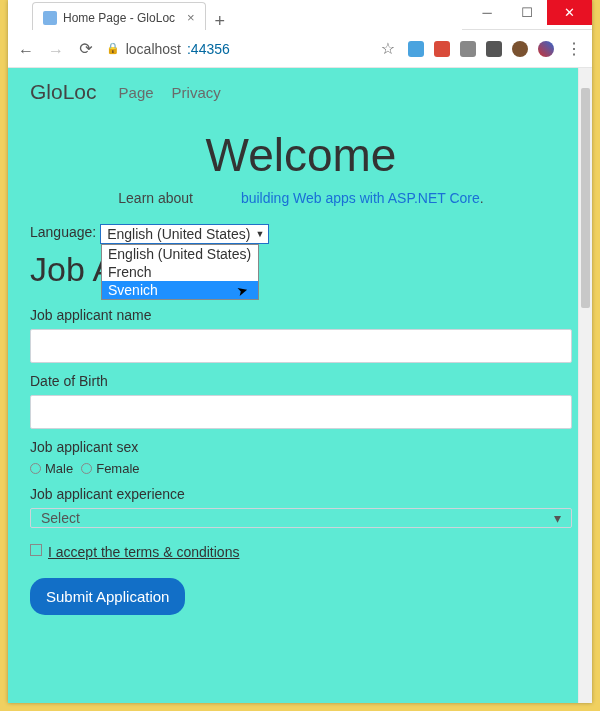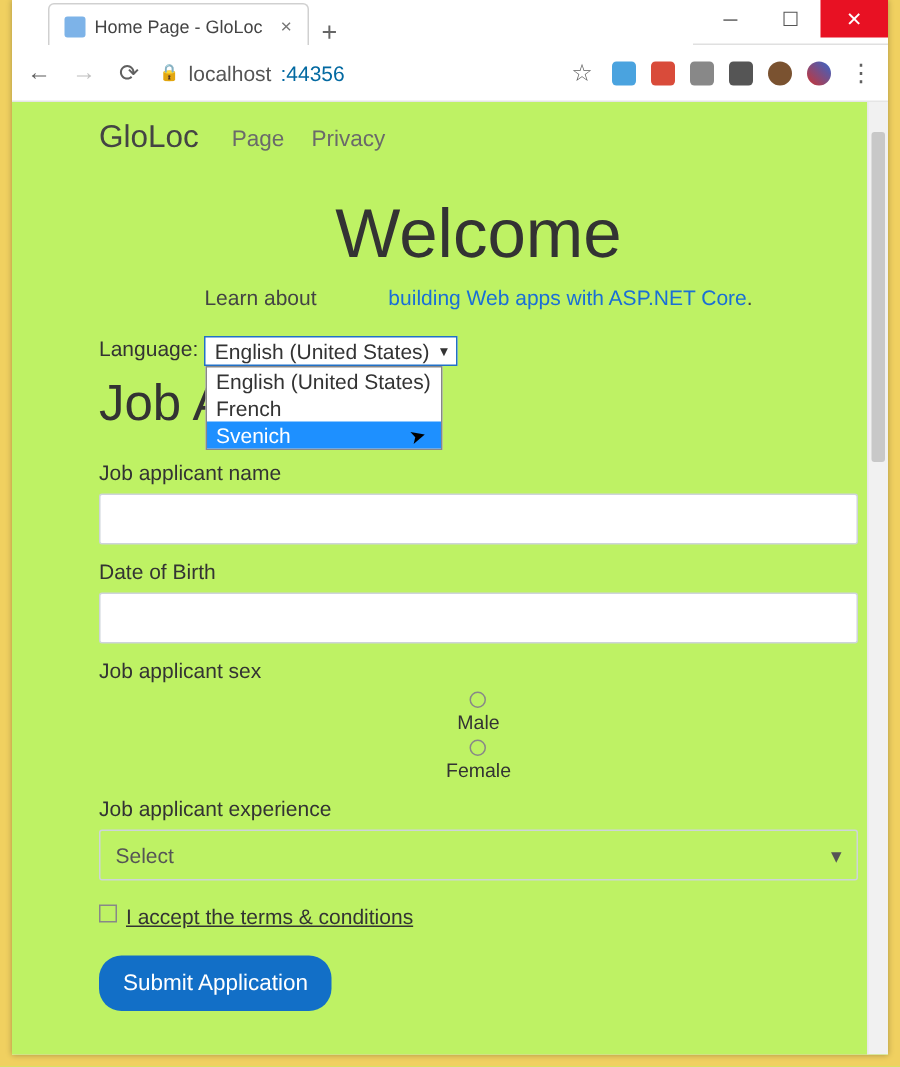--- a/index.html
+++ b/index.html
@@ -75,22 +75,21 @@
     font-size: 14px; color: #555;
     gap: 6px;
   }
   .lock { font-size: 11px; }
   .ext-icons { display: flex; gap: 10px; align-items: center;}
   .ext { width: 16px; height: 16px; border-radius: 3px; }
   .page {
     position: absolute;
     top: 68px; left: 0; right: 0; bottom: 0;
     overflow: hidden;
-    background: #bef264;
-    padding-left: 36px;
+    background: #5eead4;
   }
   .scrollbar {
     position: absolute; top: 0; right: 0; bottom: 0;
     width: 14px; background: #f1f1f1;
     border-left: 1px solid #e8e8e8;
   }
   .scrollthumb {
     position: absolute; left: 2px; right: 2px;
     top: 20px; height: 220px;
     background: #c8c8c8; border-radius: 2px;
@@ -155,24 +154,24 @@
     margin: 6px 0 18px;
   }
   .form-label { font-size: 14px; color: #333; margin: 10px 0 6px;}
   .form-input {
     width: 100%; height: 34px;
     border: 1px solid #ced4da;
     background: #fff;
     padding: 4px 8px; font-size: 14px;
     border-radius: 2px;
   }
-  .radio-row { font-size: 13px; color: #333; display: flex; gap: 2px; align-items: center; margin-top:2px;flex-direction:column;}
+  .radio-row { font-size: 13px; color: #333; display: flex; gap: 2px; align-items: center; margin-top:2px;}
   .radio { width: 11px; height: 11px; border: 1px solid #888; border-radius: 50%; display:inline-block; margin-right:2px;}
   .select-box {
-    width: 100%; height: 34px;
+    width: 100%; height: 20px;
     border: 1px solid #ced4da;
     display: flex; align-items: center; justify-content: space-between;
     padding: 0 10px; font-size: 14px; color: #555;
     border-radius: 2px;
   }
   .check-row { font-size: 14px; color: #333; display: flex; align-items: flex-start; gap: 6px; margin: 16px 0 18px; text-decoration: underline;}
   .checkbox { width: 12px; height: 12px; border: 1px solid #888; display:inline-block;}
   .submit-btn {
     background: #126fc7;
     color: #fff;

